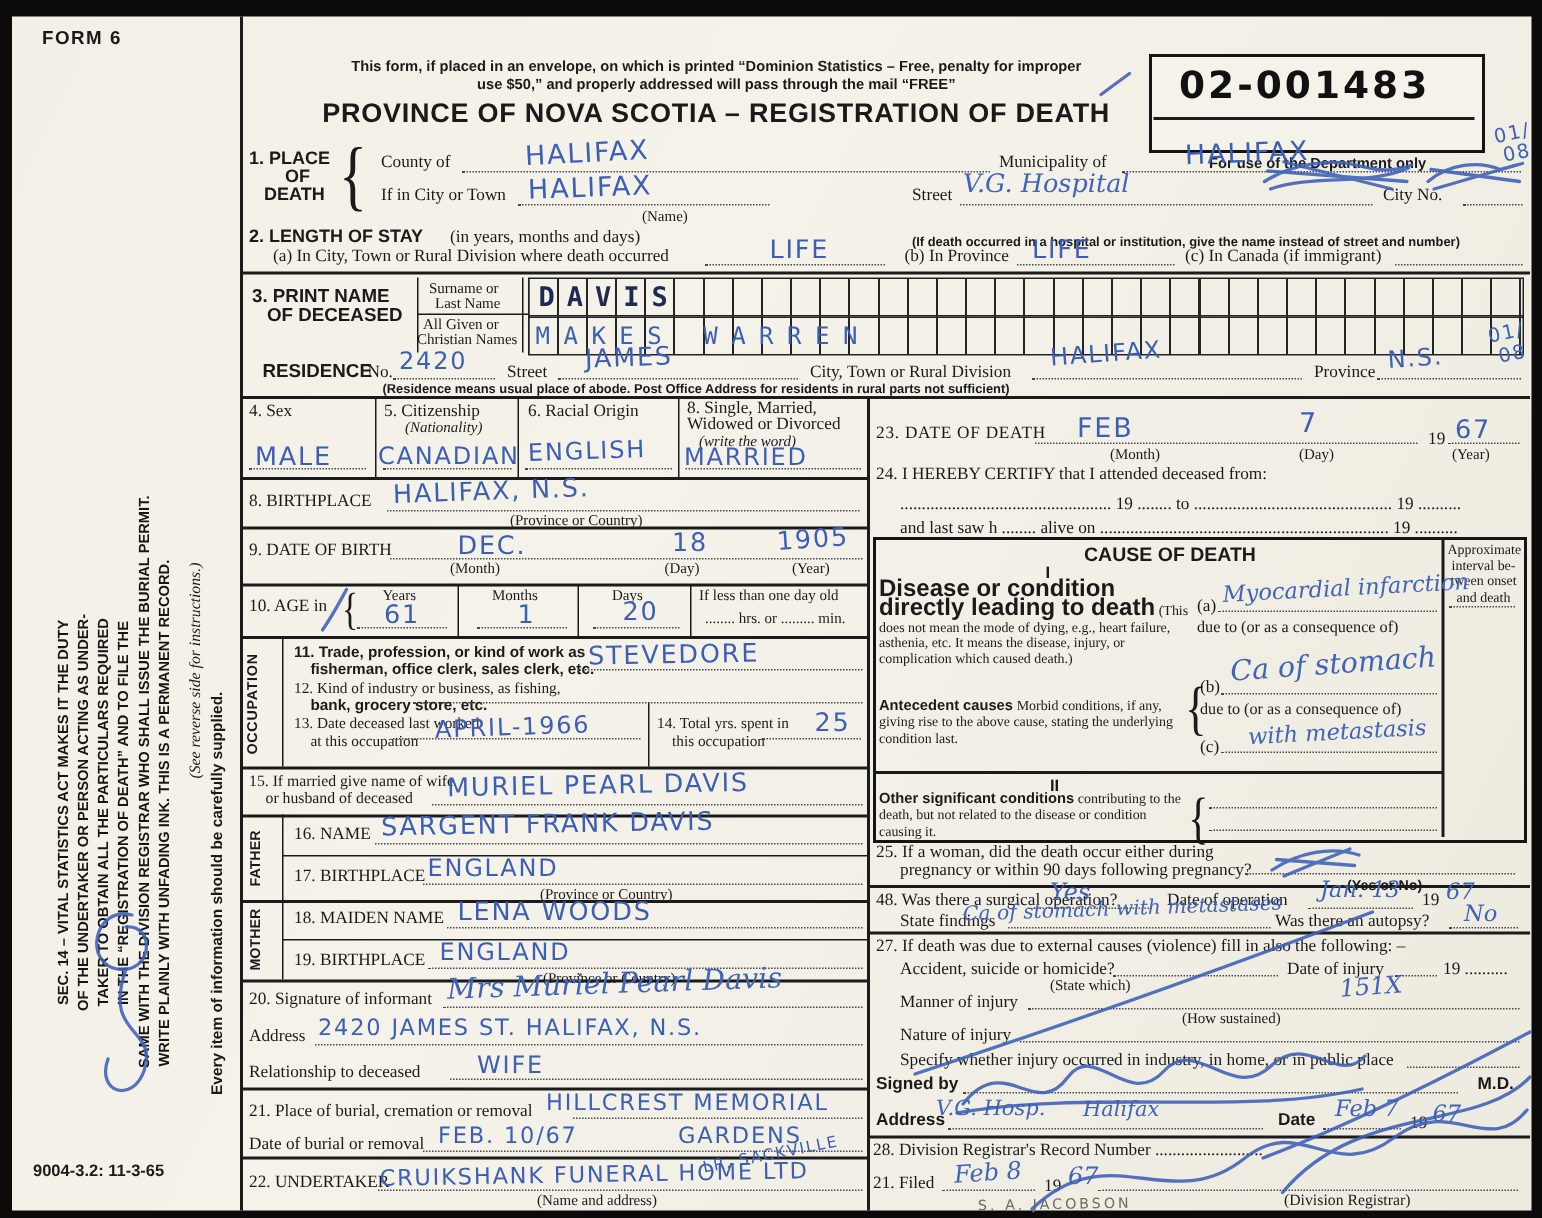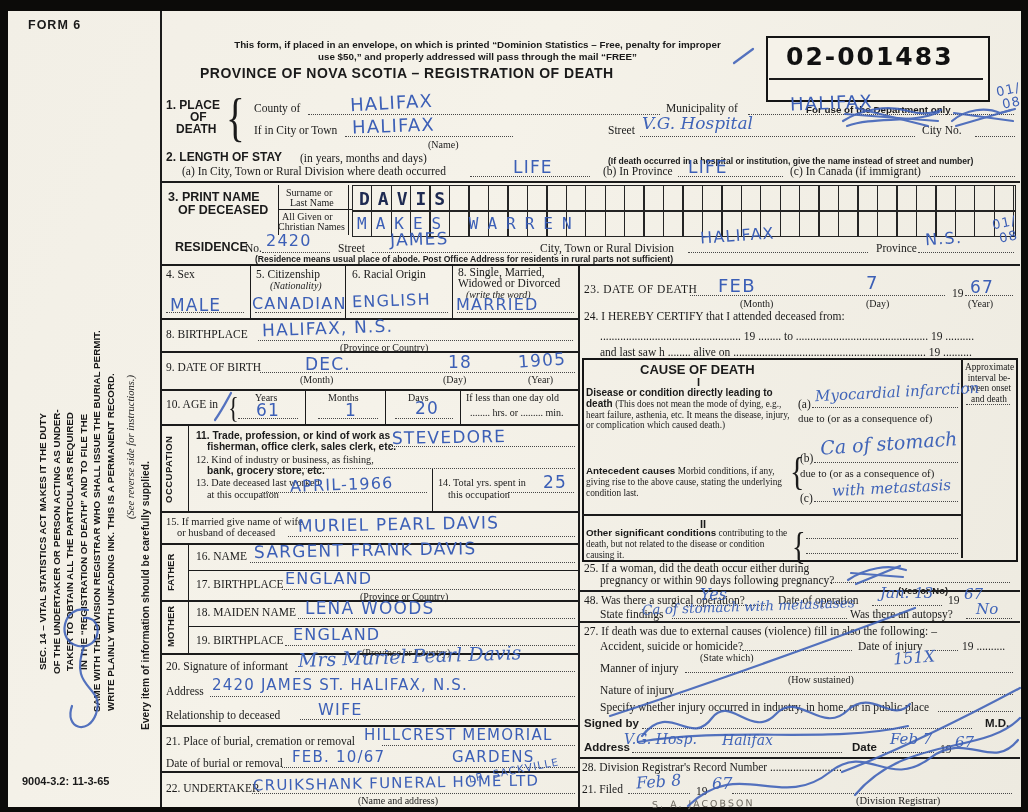--- a/index.html
+++ b/index.html
@@ -39,21 +39,21 @@
     <div>WRITE PLAINLY WITH UNFADING INK. THIS IS A PERMANENT RECORD.</div>
   </div>
   <div class="p vert it" style="left:125px;top:352px;height:190px;font-size:10.5px">(See reverse side for instructions.)</div>
   <div class="p vert sb" style="left:140px;top:396px;height:400px;font-size:10.3px">Every item of information should be carefully supplied.</div>
   <span class="p sb" style="left:22px;top:775px;font-size:11px">9004-3.2: 11-3-65</span>
 
   <div class="p sb" style="left:200px;top:39px;width:555px;text-align:center;font-size:9.8px;line-height:12px">
     <div>This form, if placed in an envelope, on which is printed “Dominion Statistics – Free, penalty for improper</div>
     <div>use $50,” and properly addressed will pass through the mail “FREE”</div>
   </div>
-  <div class="p sb" style="left:200px;top:65px;width:555px;font-size:14px;letter-spacing:.5px">PROVINCE OF NOVA SCOTIA – REGISTRATION OF DEATH</div>
+  <div class="p sb" style="left:200px;top:65px;width:555px;text-align:center;font-size:18px;letter-spacing:.5px">PROVINCE OF NOVA SCOTIA – REGISTRATION OF DEATH</div>
 
   <div class="box" style="left:766px;top:36px;width:220px;height:62px;background:#f5f2e9"></div>
   <div class="ln" style="left:769px;top:78px;width:214px;height:1.5px"></div>
   <span class="p" style="left:786px;top:42px;font-family:'DejaVu Sans',sans-serif;font-weight:bold;font-size:25px;letter-spacing:2px;color:#111">02-001483</span>
   <span class="p sb" style="left:806px;top:104px;font-size:9.8px">For use of the Department only</span>
   <span class="p hw" style="left:996px;top:82px;font-size:13px;transform:rotate(-12deg)">01/</span>
   <span class="p hw" style="left:1002px;top:95px;font-size:13px;transform:rotate(-12deg)">08</span>
 
   <span class="p sb" style="left:166px;top:98px;font-size:12px">1. PLACE</span>
   <span class="p sb" style="left:190px;top:110px;font-size:12px">OF</span>
@@ -261,31 +261,31 @@
   <span class="p ser10" style="left:740px;top:298px">(Month)</span>
   <span class="p ser10" style="left:866px;top:298px">(Day)</span>
   <span class="p ser10" style="left:968px;top:298px">(Year)</span>
   <span class="p ser" style="left:584px;top:310px">24. I HEREBY CERTIFY that I attended deceased from:</span>
   <span class="p ser" style="left:600px;top:330px">................................................. 19 ........  to ..............................................  19 ..........</span>
   <span class="p ser" style="left:600px;top:346px">and last saw h ........   alive on   ...................................................................  19 ..........</span>
 
   <div class="box" style="left:582px;top:358px;width:432px;height:200px"></div>
   <div class="ln" style="left:961px;top:358px;width:1.5px;height:200px"></div>
   <div class="ln" style="left:582px;top:514px;width:380px;height:1.5px"></div>
-  <div class="p sb" style="left:640px;top:362px;width:280px;text-align:left;font-size:13px">CAUSE OF DEATH</div>
+  <div class="p sb" style="left:640px;top:362px;width:280px;text-align:center;font-size:13px">CAUSE OF DEATH</div>
   <div class="p ser9 wrap" style="left:965px;top:362px;width:48px;text-align:center;line-height:10.5px">
     <div>Approximate</div>
     <div>interval be-</div>
     <div>tween onset</div>
     <div>and death</div>
   </div>
   <div class="dl" style="left:966px;top:404px;width:44px"></div>
   <span class="p sb" style="left:697px;top:376px;font-size:11px">I</span>
   <div class="p wrap" style="left:586px;top:388px;width:207px;font-size:9.8px;line-height:10.8px">
-    <span class="sb" style="font-size:10px">Disease or condition directly leading to death</span>
+    <span class="sb" style="font-size:16px">Disease or condition directly leading to death</span>
     <span class="ser9">(This does not mean the mode of dying, e.g., heart failure, asthenia, etc. It means the disease, injury, or complication which caused death.)</span>
   </div>
   <span class="p ser" style="left:798px;top:398px">(a)</span>
   <div class="dl" style="left:812px;top:407px;width:146px"></div>
   <span class="p hc" style="left:815px;top:383px;font-size:15px;transform:rotate(-3deg)">Myocardial infarction</span>
   <span class="p ser ser10" style="left:798px;top:412px;font-size:10.8px">due to (or as a consequence of)</span>
   <div class="p wrap" style="left:586px;top:466px;width:200px;font-size:9.8px;line-height:10.8px">
     <span class="sb" style="font-size:9.8px">Antecedent causes</span>
     <span class="ser9">Morbid conditions, if any, giving rise to the above cause, stating the underlying condition last.</span>
   </div>

